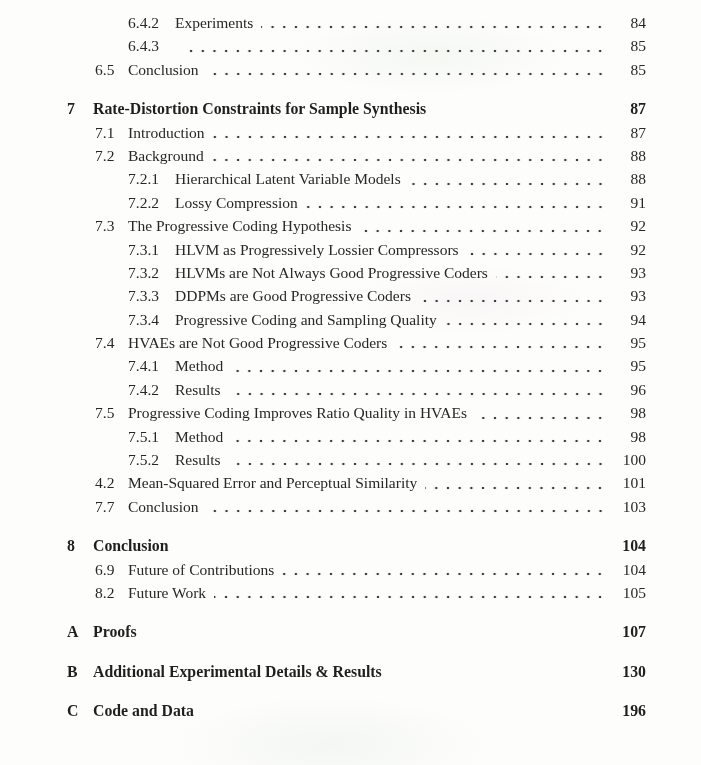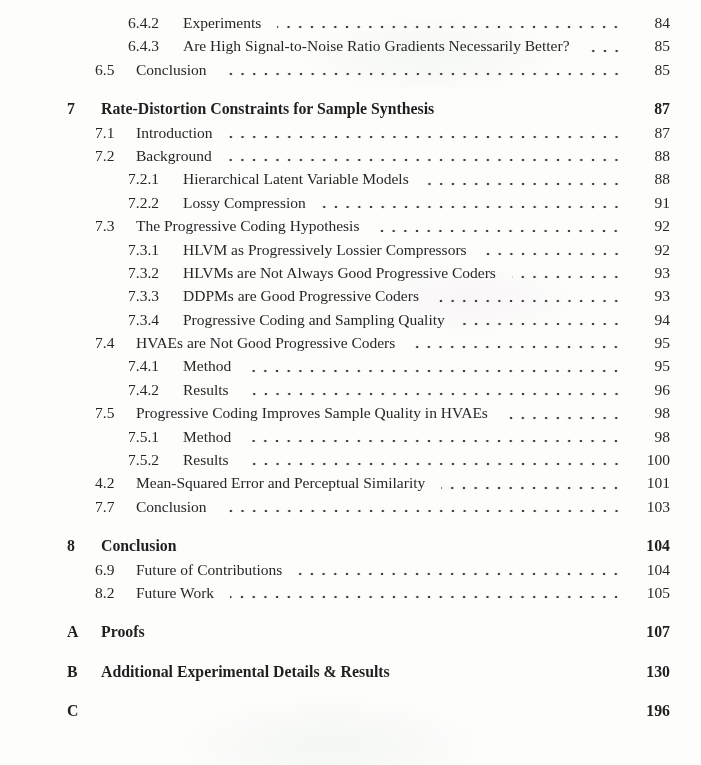--- a/index.html
+++ b/index.html
@@ -25,23 +25,22 @@
       radial-gradient(ellipse 190px 55px at 430px 55px, rgba(214, 228, 208, 0.22), rgba(255,255,255,0) 70%),
       radial-gradient(ellipse 160px 50px at 470px 300px, rgba(228, 214, 218, 0.18), rgba(255,255,255,0) 70%),
       radial-gradient(ellipse 220px 70px at 330px 745px, rgba(210, 224, 214, 0.22), rgba(255,255,255,0) 70%),
       #fdfdfc;
   }
   .toc-row {
     display: flex;
     height: 23.4px;
     line-height: 23.4px;
     font-size: 15.5px;
-    padding-right: 31px;
+    padding-right: 55px;
     white-space: nowrap;
-    gap: 8px;
   }
   .toc-row .num {
     flex: 0 0 auto;
   }
   .toc-row .title {
     flex: 0 1 auto;
     overflow: hidden;
     text-align: right;
   }
   .toc-row .dots {
@@ -79,21 +78,20 @@
 <div class="paper">
   <div class="toc">
       <div class="toc-row subsection">
     <span class="num">6.4.2</span>
     <span class="title">Experiments</span>
     <span class="dots"></span>
     <span class="pg">84</span>
   </div>
       <div class="toc-row subsection">
     <span class="num">6.4.3</span>
-    <span class="title">Are High Signal-to-Noise Ratio Gradients Necessarily Better?</span>
     <span class="dots"></span>
     <span class="pg">85</span>
   </div>
       <div class="toc-row section">
     <span class="num">6.5</span>
     <span class="title">Conclusion</span>
     <span class="dots"></span>
     <span class="pg">85</span>
   </div>
       <div class="toc-row chapter">
@@ -169,21 +167,21 @@
     <span class="pg">95</span>
   </div>
       <div class="toc-row subsection">
     <span class="num">7.4.2</span>
     <span class="title">Results</span>
     <span class="dots"></span>
     <span class="pg">96</span>
   </div>
       <div class="toc-row section">
     <span class="num">7.5</span>
-    <span class="title">Progressive Coding Improves Sample Quality in HVAEs</span>
+    <span class="title">Progressive Coding Improves Ratio Quality in HVAEs</span>
     <span class="dots"></span>
     <span class="pg">98</span>
   </div>
       <div class="toc-row subsection">
     <span class="num">7.5.1</span>
     <span class="title">Method</span>
     <span class="dots"></span>
     <span class="pg">98</span>
   </div>
       <div class="toc-row subsection">
@@ -229,17 +227,18 @@
     <span class="pg">107</span>
   </div>
       <div class="toc-row chapter">
     <span class="num">B</span>
     <span class="title">Additional Experimental Details &amp; Results</span>
     <span class="dots"></span>
     <span class="pg">130</span>
   </div>
       <div class="toc-row chapter">
     <span class="num">C</span>
+    <span class="title">Code and Data</span>
     <span class="dots"></span>
     <span class="pg">196</span>
   </div>
     </div>
 </div>
 
 </body></html>

